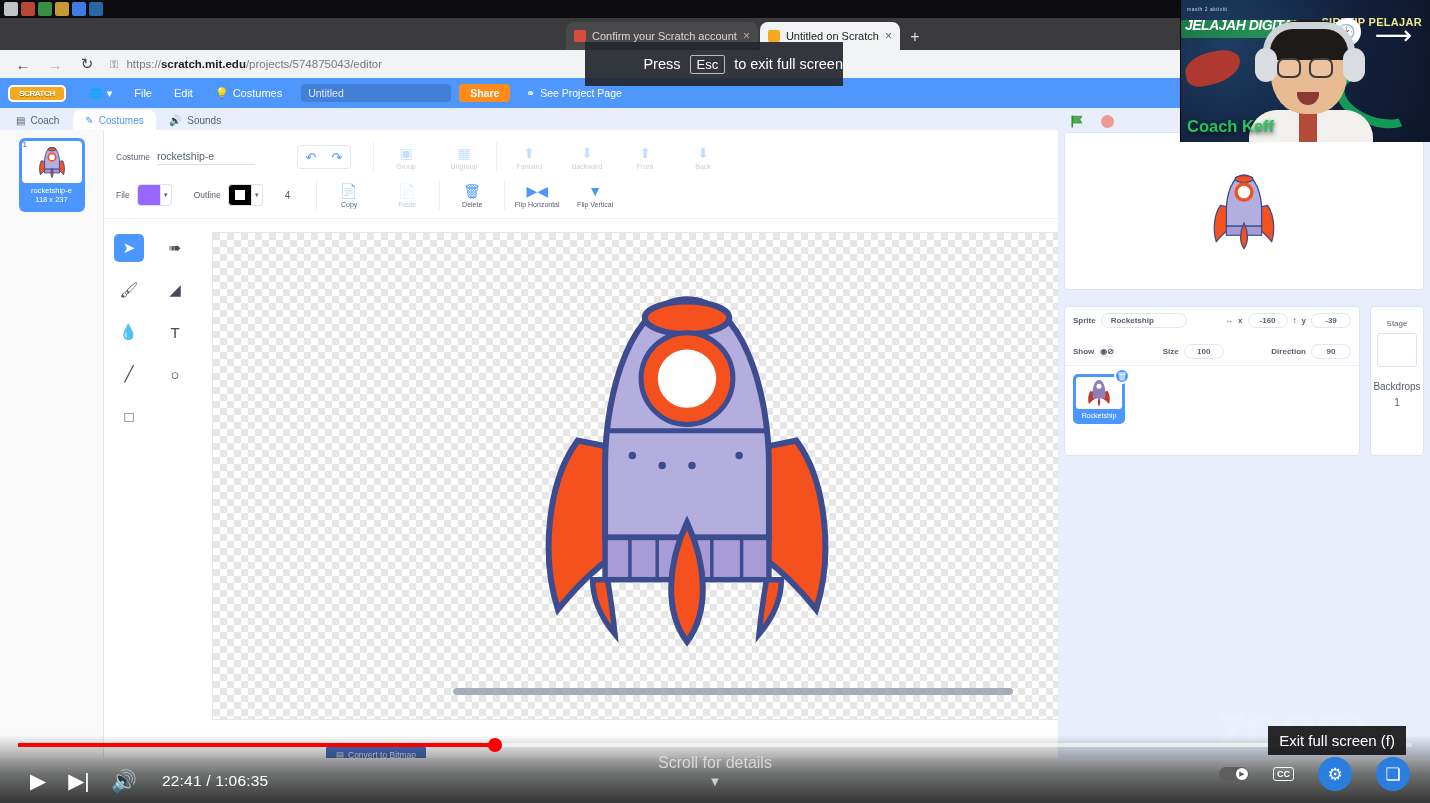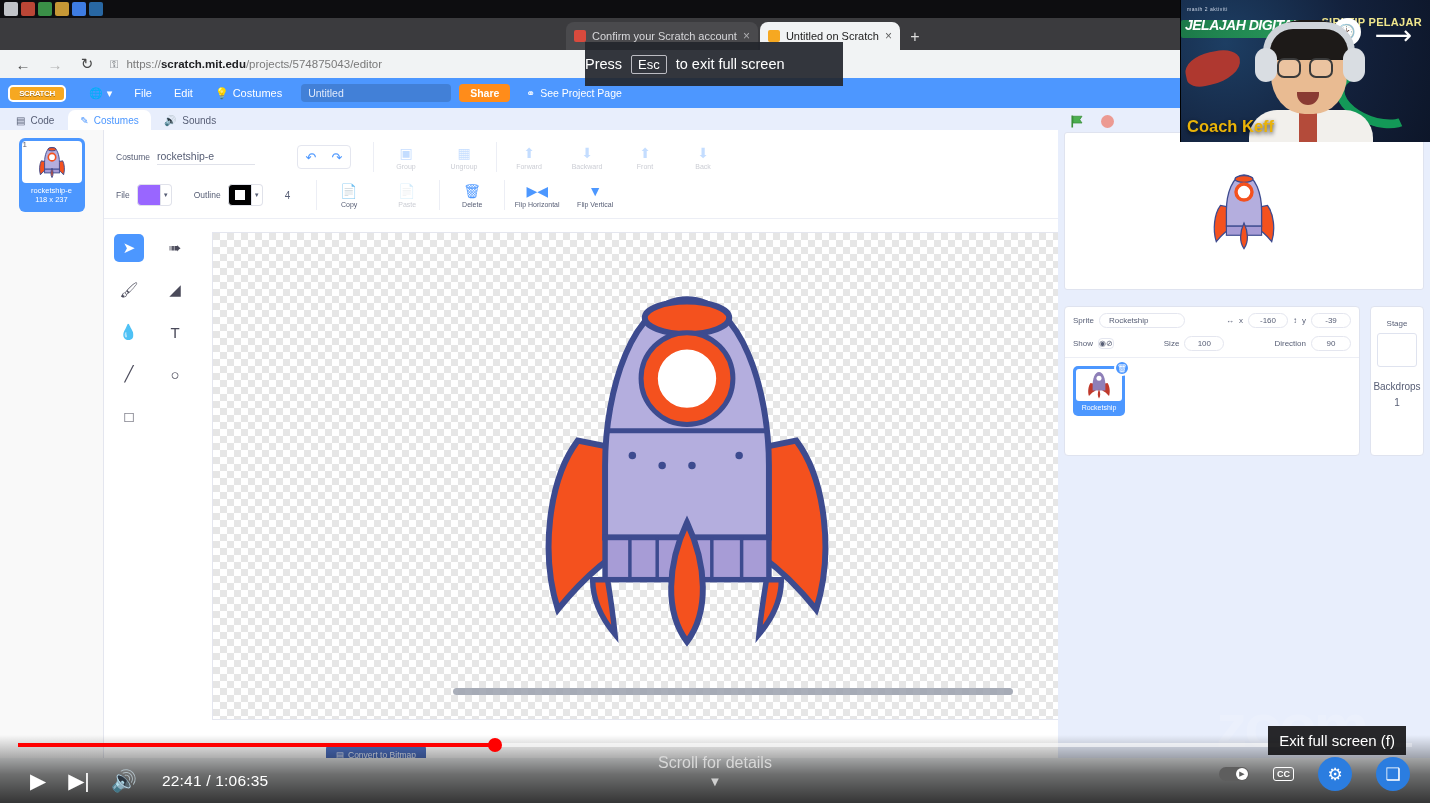--- a/index.html
+++ b/index.html
@@ -155,22 +155,22 @@
   .stage-head { height: 22px; display: flex; align-items: center; gap: 16px;
                 padding-left: 12px; }
   .flag { width: 15px; height: 15px; }
   .stopbtn { width: 13px; height: 13px; border-radius: 50%; background: #ec9a92; }
   .stage-view { margin: 0 6px; height: 158px; background: #fff; border: 1px solid #dfe3ef;
                 border-radius: 3px; display: flex; align-items: center;
                 justify-content: center; }
 
   .sprite-area { position: absolute; left: 6px; top: 196px; width: 296px; height: 150px;
                  background: #fff; border: 1px solid #dfe3ef; border-radius: 4px; }
-  .sprite-info { display: flex; flex-direction: column; gap: 8px; padding: 6px 8px;
-                 border-bottom: 1px solid #eceef5; }
+  .sprite-info { display: flex; flex-direction: column; gap: 16px; padding: 6px 8px;
+                 border-bottom: 1px solid #eceef5; font-weight: bold; }
   .si-row { display: flex; align-items: center; gap: 5px; font-size: 8px; color: #575e75; }
   .si-pill { border: 1px solid #e4e6ef; border-radius: 10px; height: 15px; min-width: 40px;
              display: flex; align-items: center; justify-content: center; font-size: 8px;
              color: #575e75; background: #fff; padding: 0 6px; }
   .si-pill.name { min-width: 86px; justify-content: flex-start; padding-left: 9px; }
   .si-toggle { display: flex; border: 1px solid #e4e6ef; border-radius: 4px;
                overflow: hidden; }
   .si-spacer { flex: 1 1 auto; }
 
   .sprite-list { padding: 8px; display: flex; gap: 8px; }
@@ -193,21 +193,21 @@
   .stage-panel .bd { font-size: 10px; color: #575e75; padding-top: 12px; line-height: 1.6; }
 
   
   .vignette-title { position: absolute; left: 0; top: 10px; width: 1180px; height: 50px;
                     color: #fff; font-size: 30px; padding-left: 10px;
                     text-shadow: 0 2px 5px rgba(0,0,0,.75); white-space: nowrap;
                     letter-spacing: -.2px; }
 
   .esc-toast { position: absolute; left: 585px; top: 42px; width: 258px; height: 44px;
                background: rgba(35,38,44,.92); color: #fff; display: flex;
-               align-items: center; justify-content: flex-start; gap: 9px; font-size: 14.5px; }
+               align-items: center; justify-content: flex-end; gap: 9px; font-size: 14.5px; }
   .esc-key { border: 1px solid #bcbcc2; border-radius: 2px; padding: 1px 6px;
              font-size: 13px; }
 
   .webcam { position: absolute; right: 0; top: 0; width: 250px; height: 142px;
             overflow: hidden; background: #1b2540; border-left: 1px solid #000; }
   .wc-bg { position: absolute; inset: 0;
            background: radial-gradient(circle at 18% 30%, #1d3e63 0%, #13213c 55%, #0d1629 100%); }
   .wc-green { position: absolute; left: 0; top: 20px; width: 120px; height: 18px;
               background: linear-gradient(90deg,#1d8a45,#2bb35c); opacity: .8;
               border-radius: 2px; }
@@ -244,21 +244,21 @@
   .wc-gl-l { position: absolute; left: 24px; top: 38px; width: 24px; height: 20px;
              border: 2.2px solid #3a3a3a; border-radius: 7px; background: rgba(255,255,255,.13); }
   .wc-gl-r { position: absolute; left: 56px; top: 38px; width: 24px; height: 20px;
              border: 2.2px solid #3a3a3a; border-radius: 7px; background: rgba(255,255,255,.13); }
   .wc-mouth { position: absolute; left: 44px; top: 72px; width: 22px; height: 13px;
               border-radius: 0 0 14px 14px; background: #8a3b33; }
   .wc-body { position: absolute; left: -4px; top: 90px; width: 124px; height: 54px;
              background: #f2f0ec; border-radius: 28px 28px 0 0; }
   .wc-collar { position: absolute; left: 46px; top: 92px; width: 18px; height: 50px;
                background: #b44b3a; }
-  .wc-name { position: absolute; left: 6px; bottom: 6px; font-size: 16.5px; color: #eab308;
+  .wc-name { position: absolute; left: 6px; bottom: 6px; font-size: 16.5px; color: #22c55e;
              font-weight: bold; text-shadow: 0 2px 4px rgba(0,0,0,.8); text-align: center; }
 
   .zoom-wm { position: absolute; right: 64px; bottom: 46px; font-size: 62px;
              font-weight: bold; color: rgba(255,255,255,.14); letter-spacing: -3px;
              line-height: 1; }
 
   
   .player { position: absolute; left: 0; bottom: 0; width: 1430px; height: 68px;
             background: linear-gradient(180deg, rgba(0,0,0,0) 0%, rgba(0,0,0,.55) 58%,
                         rgba(0,0,0,.78) 100%); }
@@ -352,21 +352,21 @@
           <div class="sc-share">Share</div>
           <div class="sc-proj">
             <span>⚭</span>
             <span>See Project Page</span>
           </div>
         </div>
 
         <div class="sc-tabs">
           <div class="sc-tab">
             <span class="ti">▤</span>
-            <span>Code</span>
+            <span>Coach</span>
           </div>
           <div class="sc-tab active">
             <span class="ti">✎</span>
             <span>Costumes</span>
           </div>
           <div class="sc-tab">
             <span class="ti">🔊</span>
             <span>Sounds</span>
           </div>
         </div>

